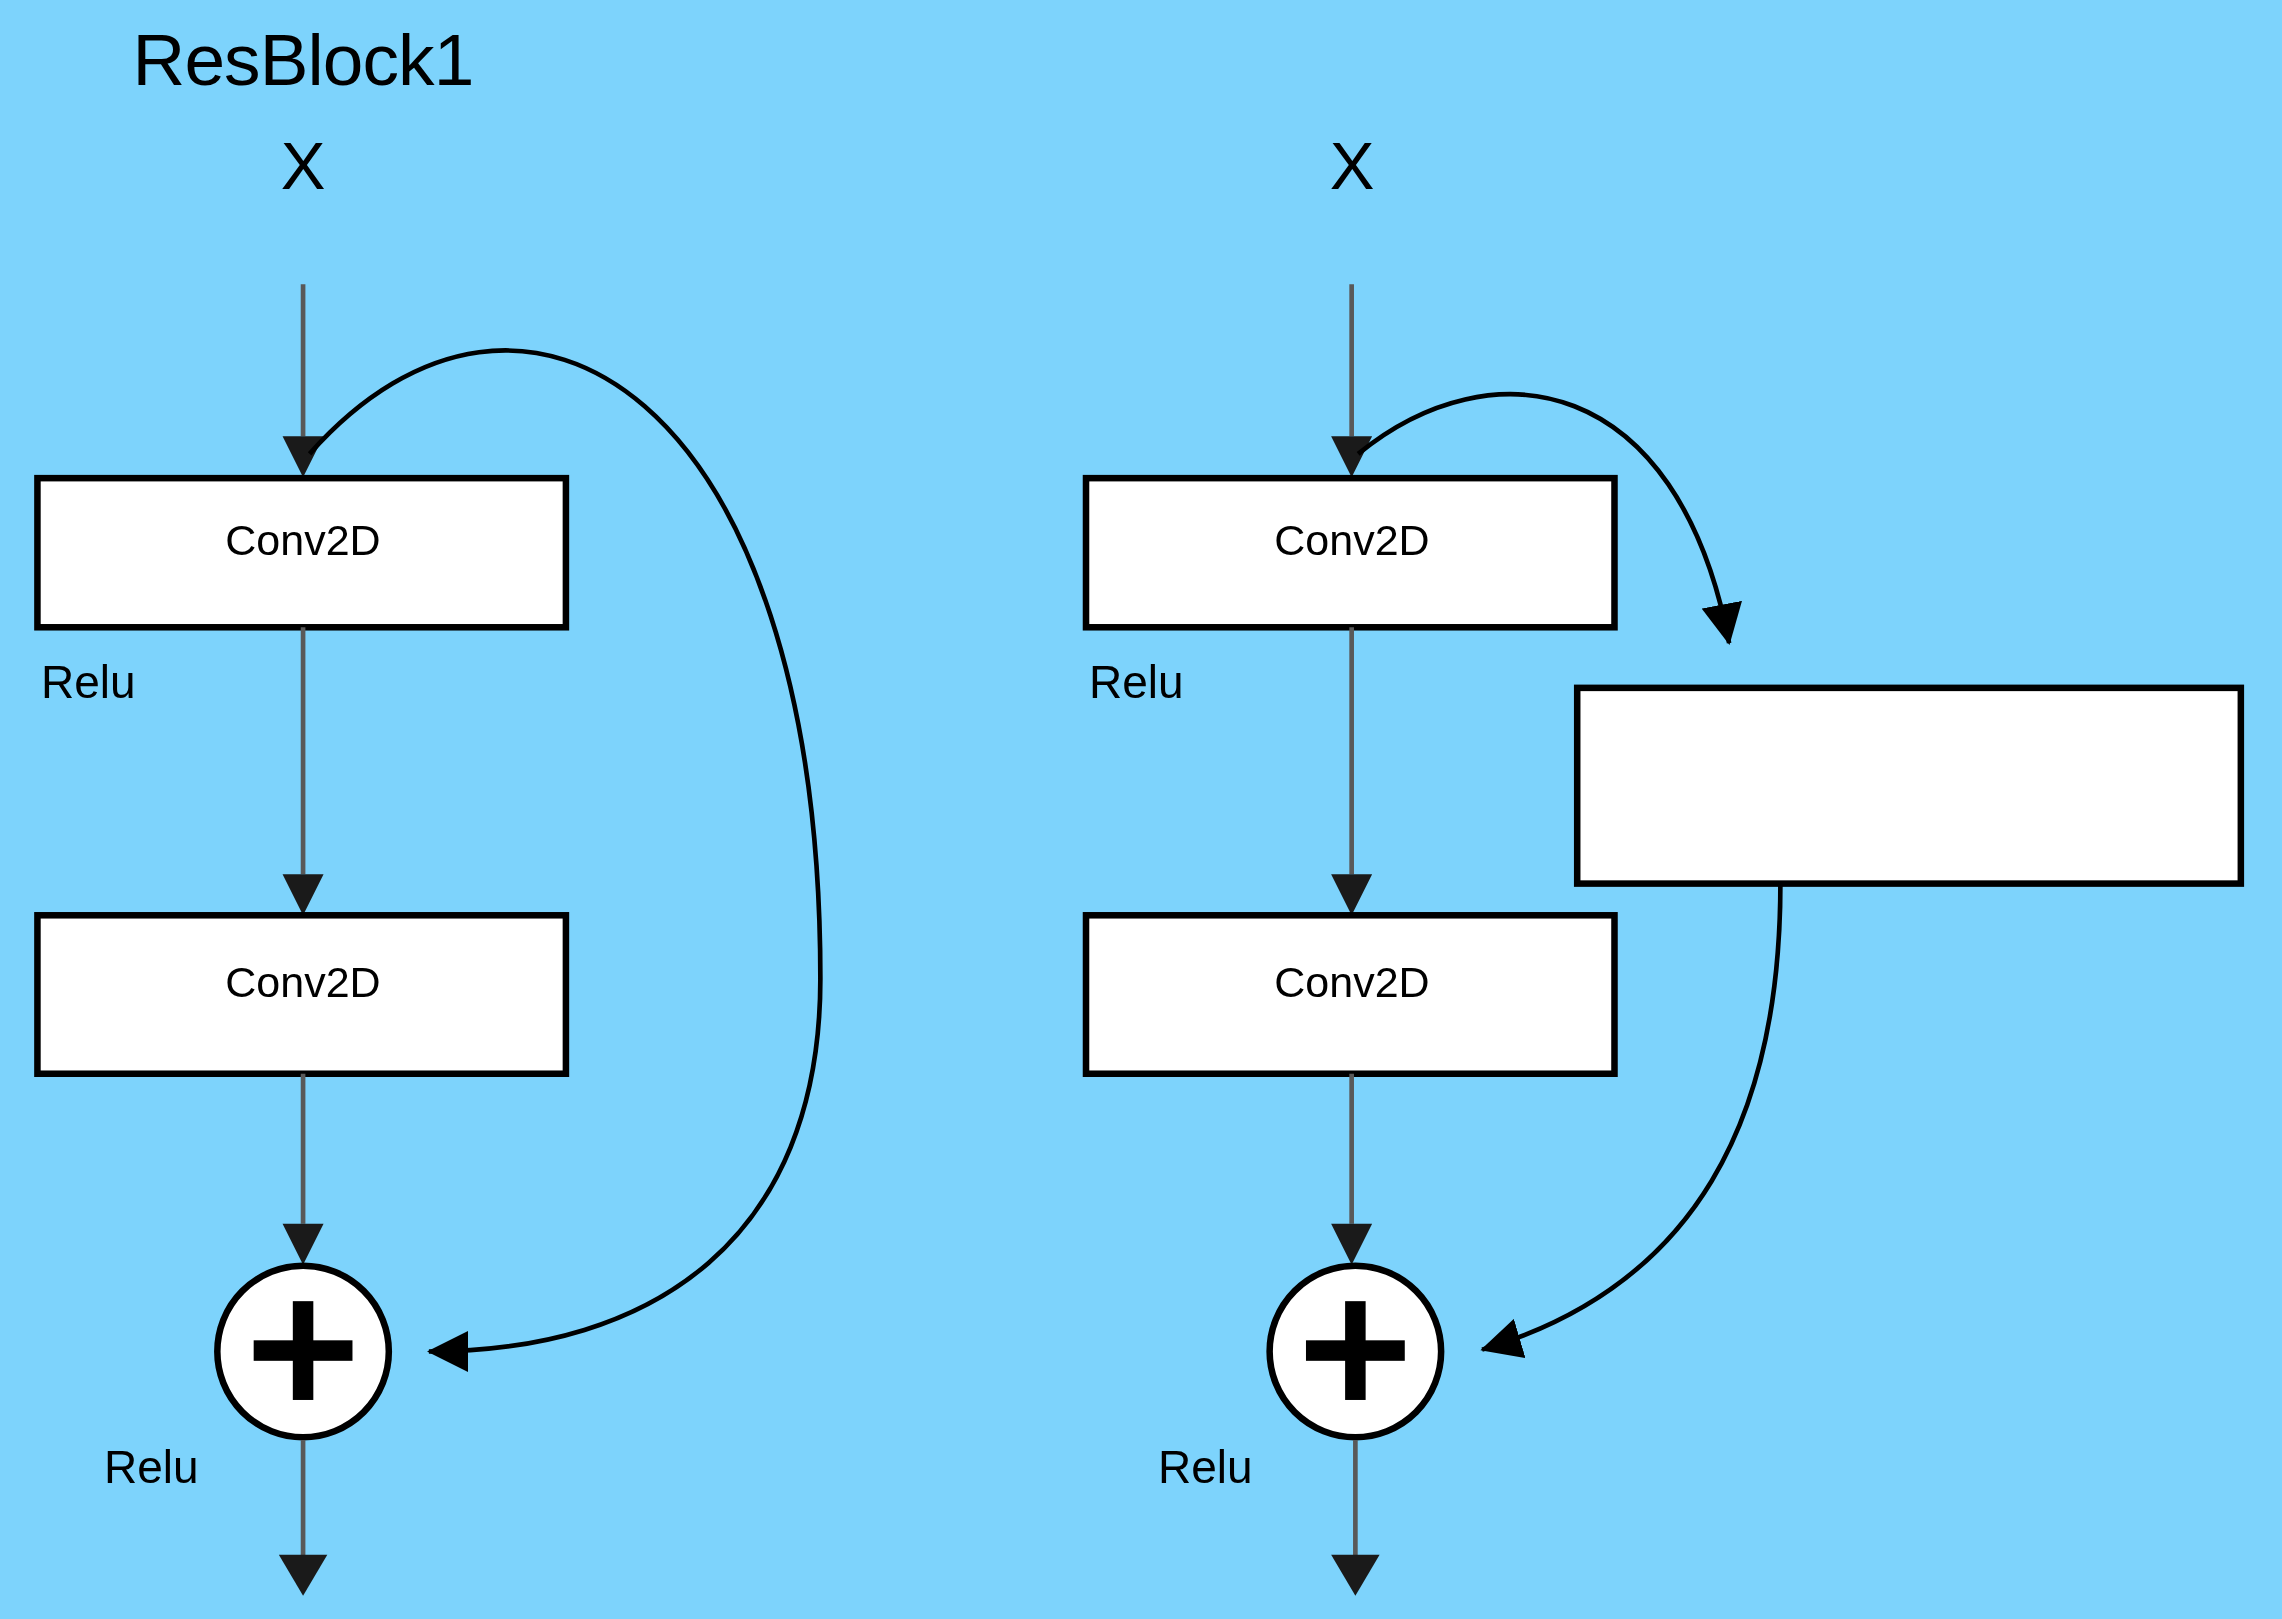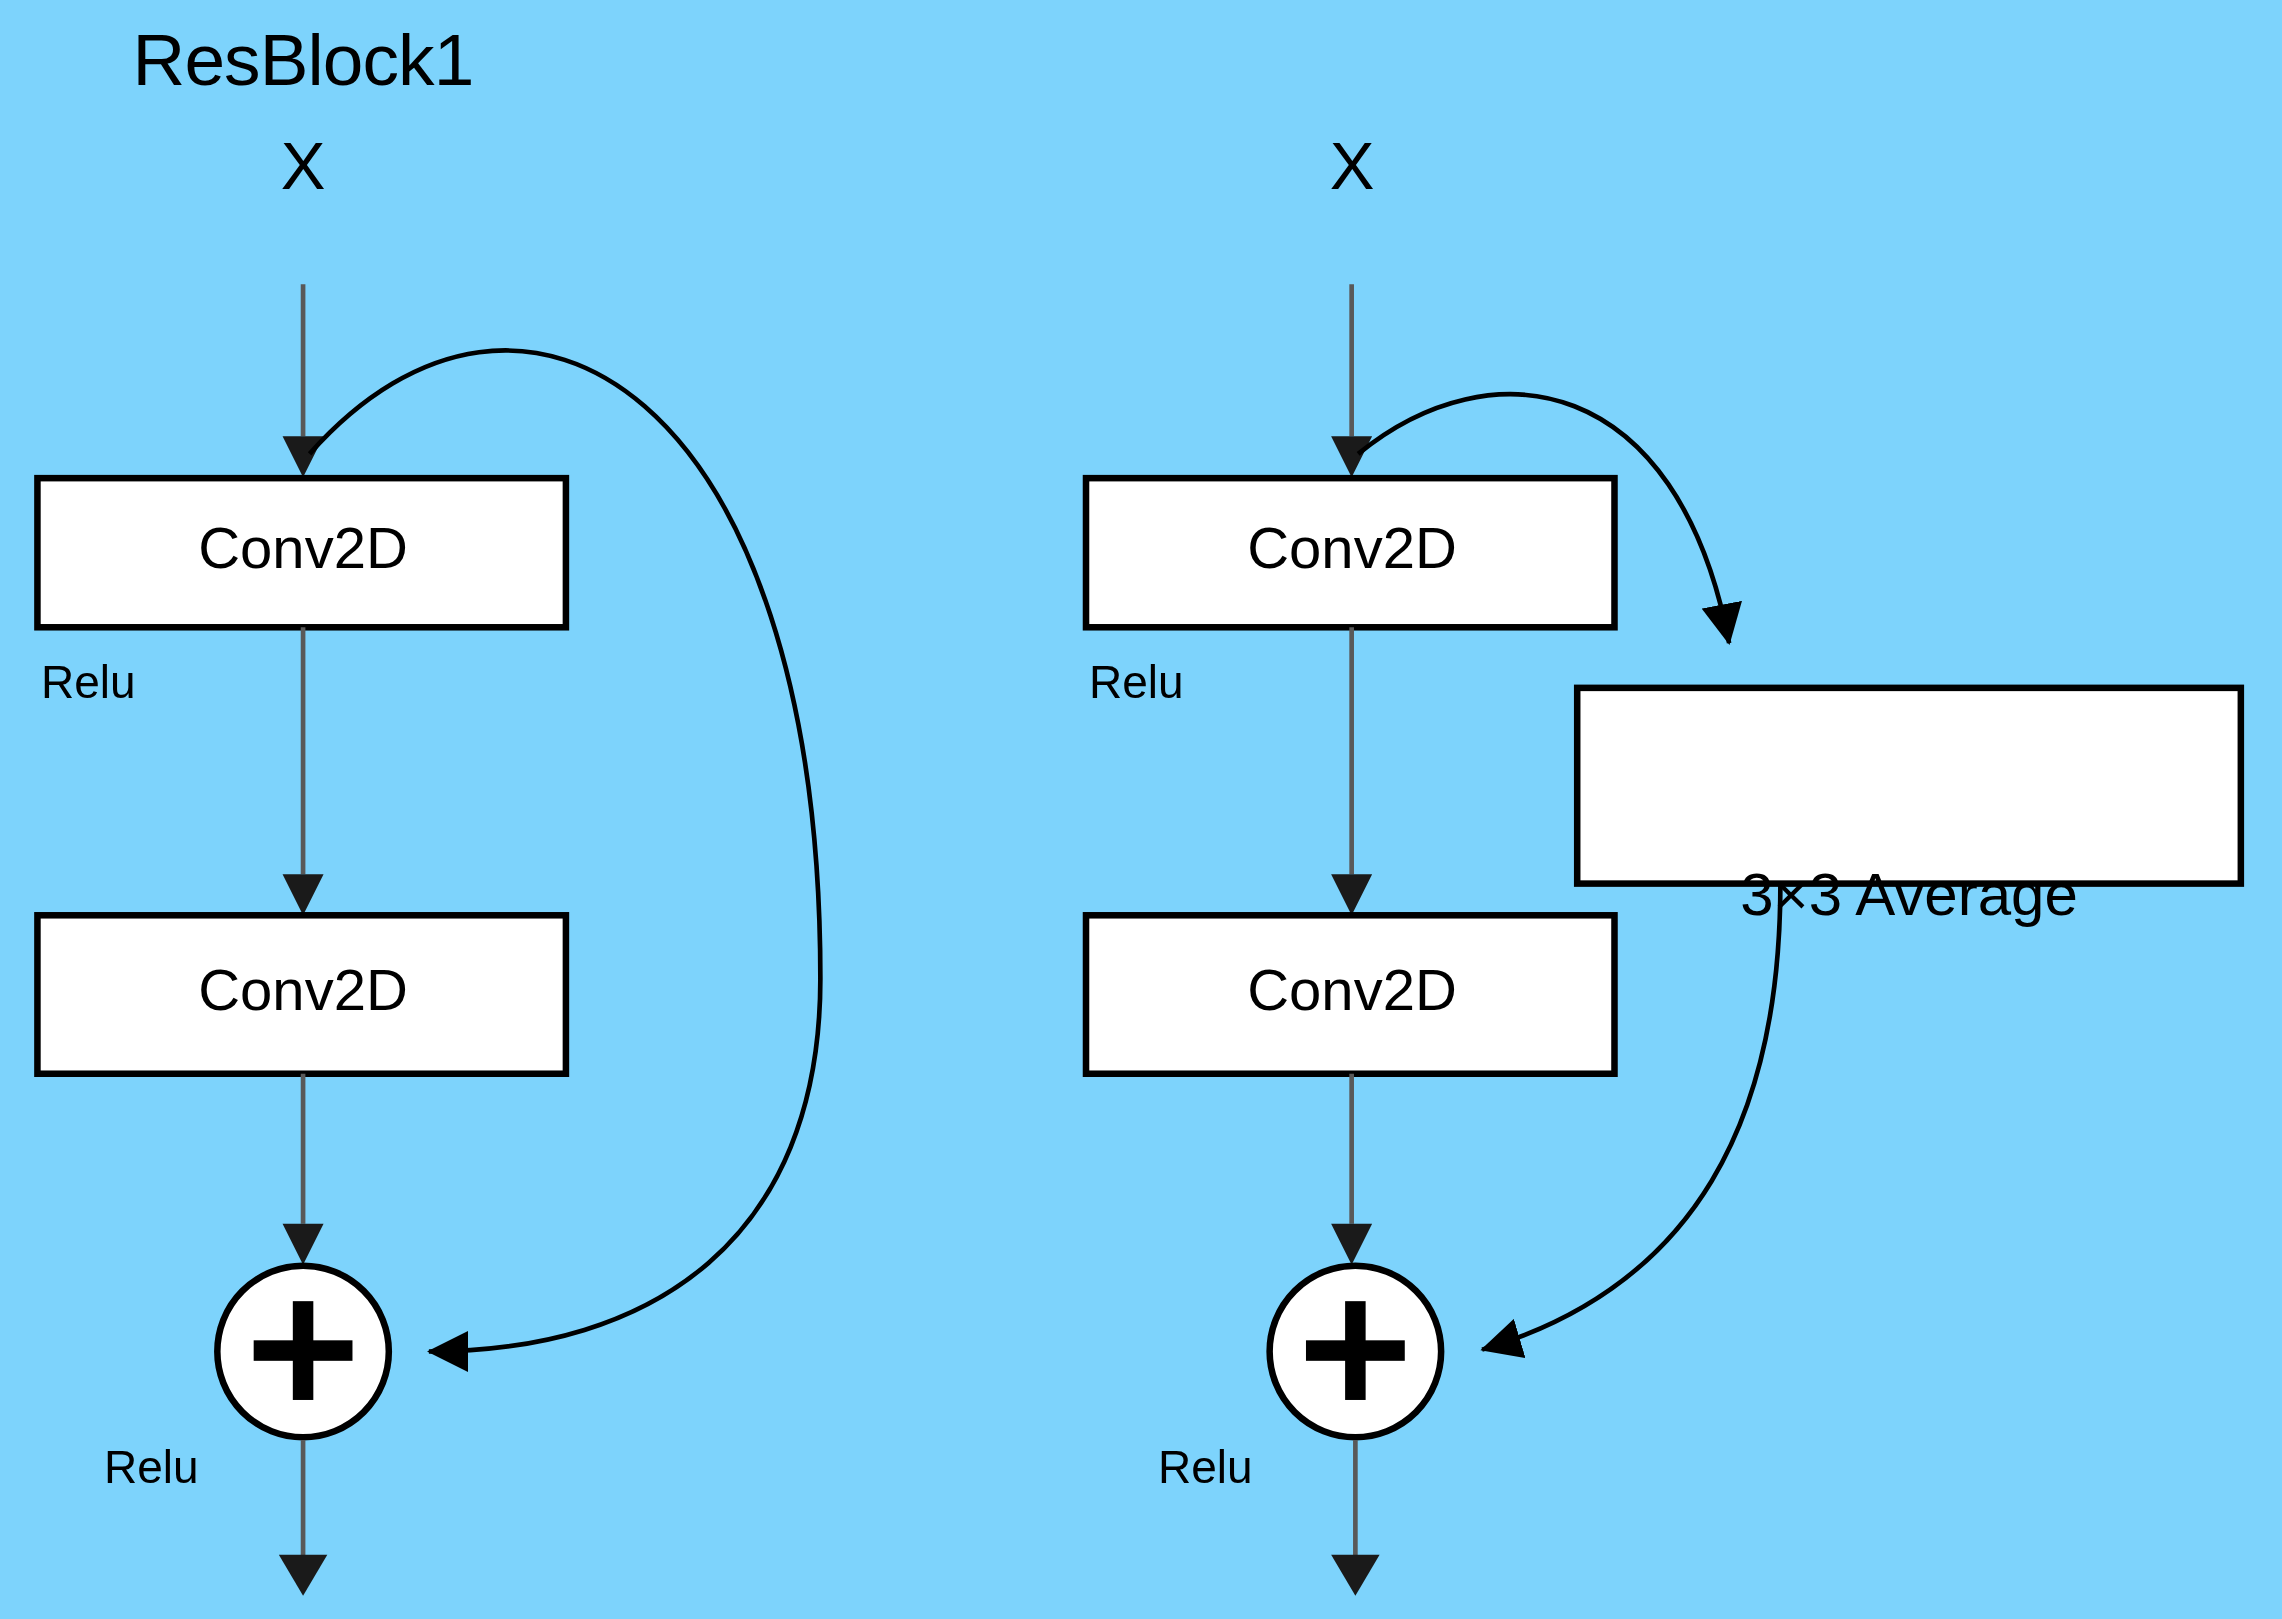--- a/index.html
+++ b/index.html
@@ -30,21 +30,21 @@
     user-select: none;
   }
   .block-title {
     font-size: 73px;
     letter-spacing: -0.9px;
   }
   .var-label {
     font-size: 67px;
   }
   .box-label {
-    font-size: 58px;
+    font-size: 43px;
   }
   .relu-label {
     font-size: 46px;
   }
   .pool-label {
     font-size: 60px;
     text-align: center;
     line-height: 1.25;
   }
   .centered {
@@ -154,19 +154,18 @@
 
   <div class="txt var-label centered" style="left:1352px; top:131px;">X</div>
 
   <div class="txt box-label centered" style="left:1352px; top:518px;">Conv2D</div>
 
   <div class="txt relu-label" style="left:1089px; top:658px;">Relu</div>
 
   <div class="txt box-label centered" style="left:1352px; top:960px;">Conv2D</div>
 
   <div class="txt pool-label centered" style="left:1909px; top:707px; width:664px;">
-    <div>3×3 Average</div>
   </div>
 
   <div class="txt relu-label" style="left:1158px; top:1443px;">Relu</div>
 
 </div>
 
 
 </body></html>

